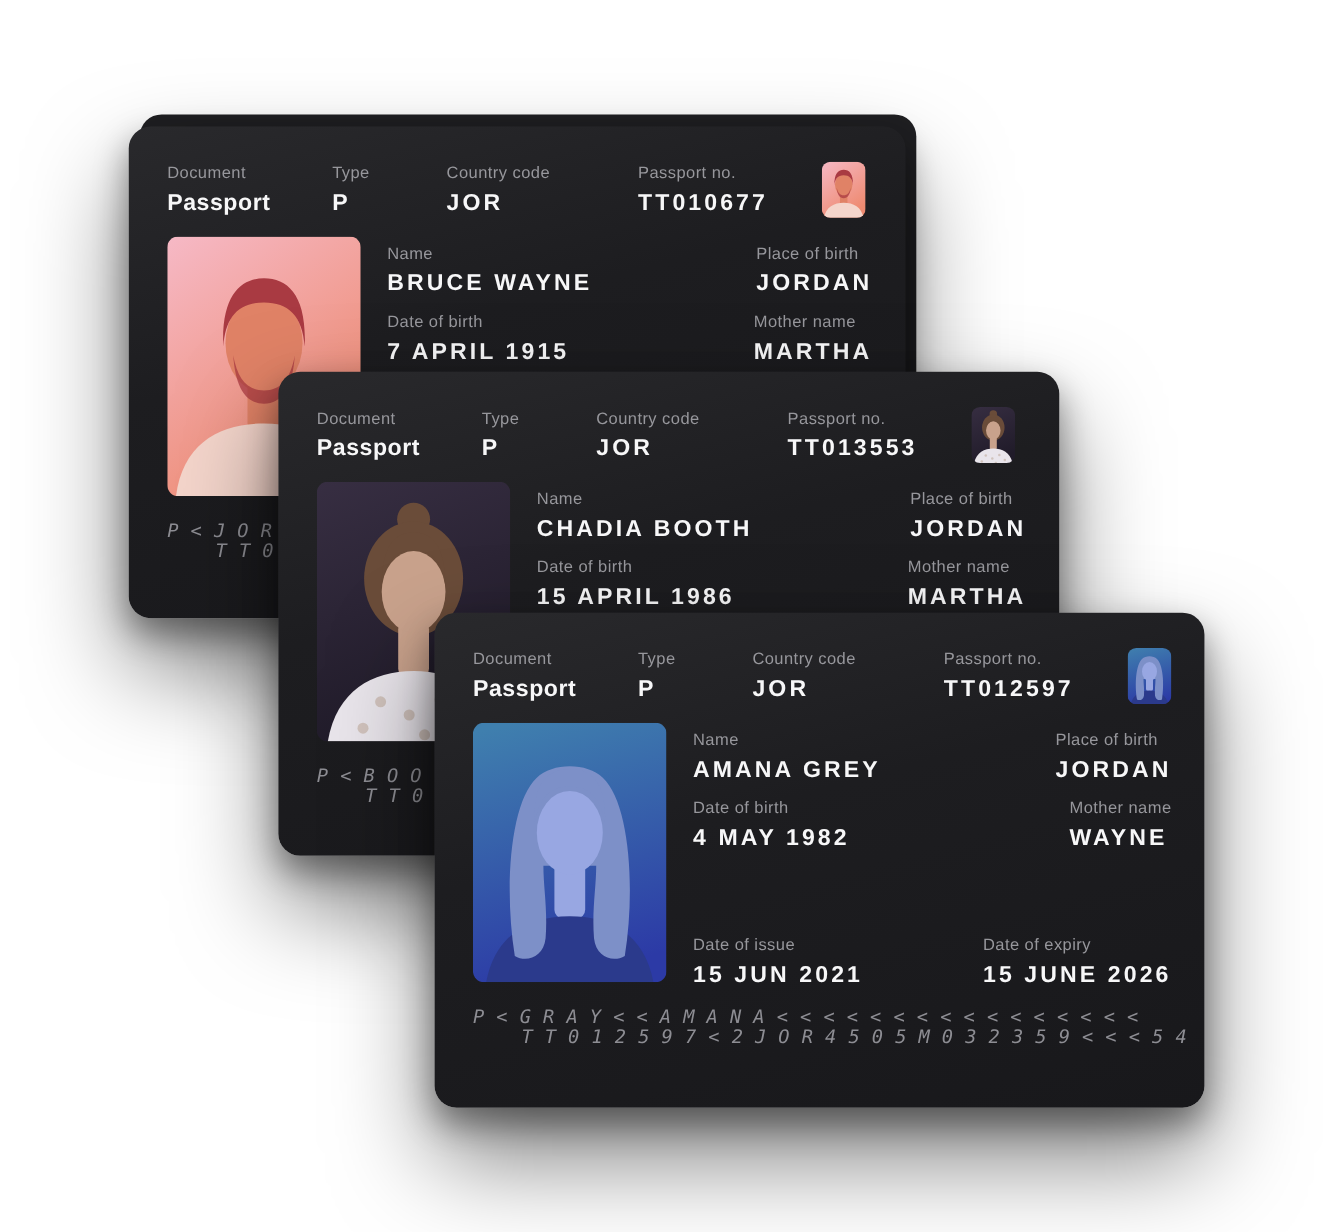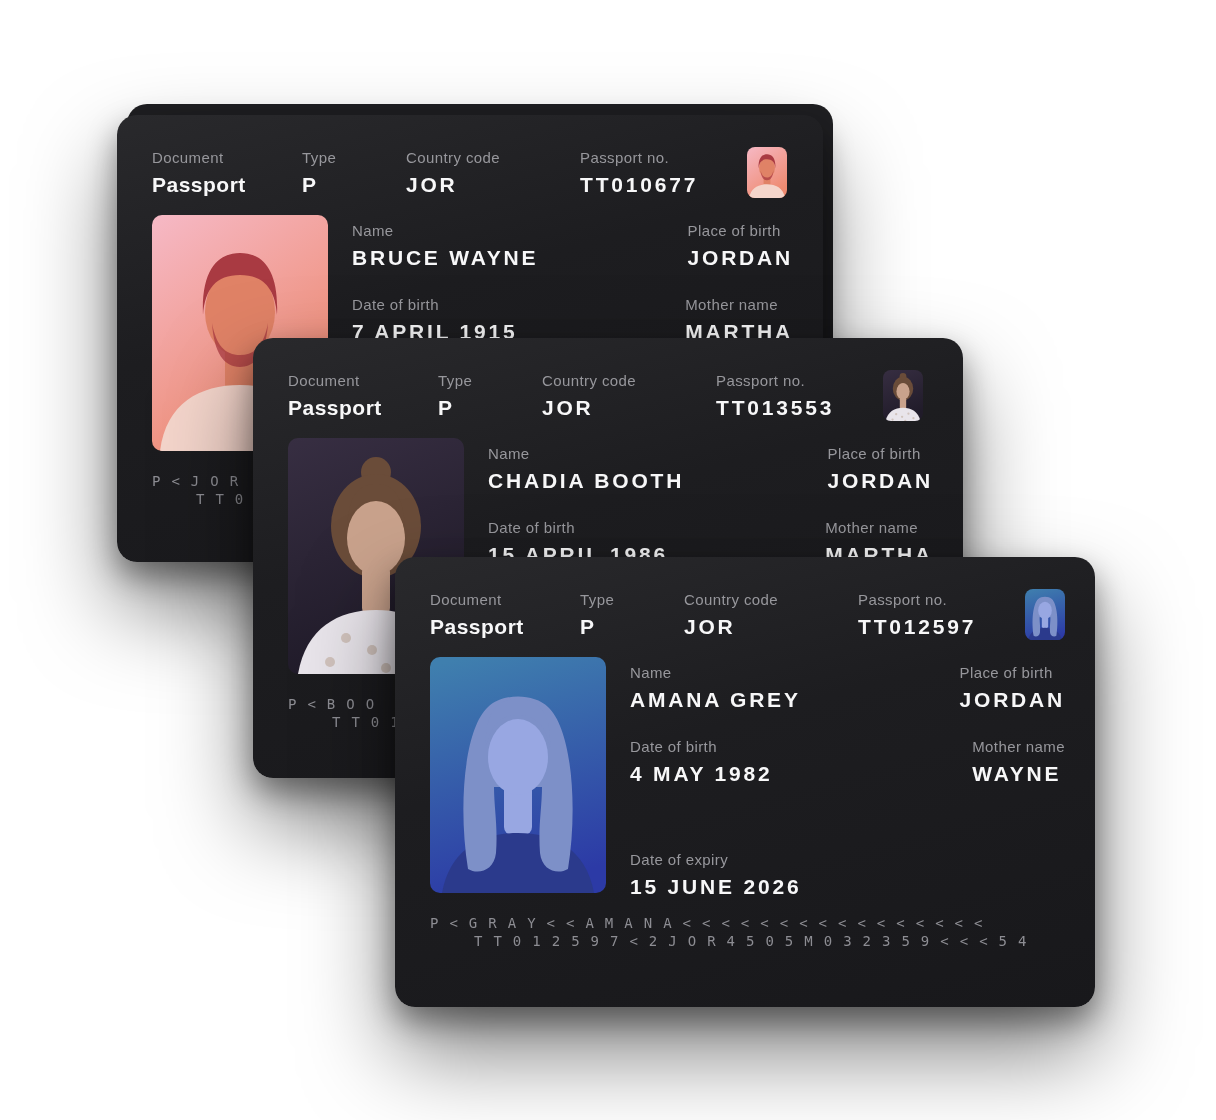--- a/index.html
+++ b/index.html
@@ -36,25 +36,25 @@
     position:absolute;left:630px;top:32px;width:40px;height:51px;
     border-radius:8px;overflow:hidden;
   }
   .photo{
     position:absolute;left:35px;top:100px;width:176px;height:236px;
     border-radius:10px;overflow:hidden;
   }
   .photo svg,.thumb svg{display:block;}
   .row{position:absolute;left:235px;right:30px;display:flex;justify-content:space-between;}
   .row .cell-r{}
-  .r1{top:106px;} .r2{top:180px;} .r3{top:230px;} .r4{top:293px;}
+  .r1{top:106px;} .r2{top:168px;} .r3{top:230px;} .r4{top:293px;}
   .mrz{
     position:absolute;left:35px;white-space:nowrap;
     font-family:"DejaVu Sans Mono",monospace;
-    font-size:14px;letter-spacing:11px;color:var(--mrz-color,#8d8d93);
+    font-size:17px;letter-spacing:11px;color:var(--mrz-color,#8d8d93);font-style:italic;
   }
   .mrz-1{top:358px;} .mrz-2{top:376px;margin-left:44px;}
 </style>
 </head>
 <body>
 
 <div class="stage">
 
   <svg width="0" height="0" style="position:absolute" aria-hidden="true">
     <defs>
@@ -254,20 +254,24 @@
       <div class="cell-l">
         <div class="lbl">Date of birth</div>
         <div class="val">4 MAY 1982</div>
       </div>
       <div class="cell-r">
         <div class="lbl">Mother name</div>
         <div class="val">WAYNE</div>
       </div>
     </div>
     <div class="row r4">
+      <div class="cell-l">
+        <div class="lbl">Date of issue</div>
+        <div class="val">15 JUN 2021</div>
+      </div>
       <div class="cell-r">
         <div class="lbl">Date of expiry</div>
         <div class="val">15 JUNE 2026</div>
       </div>
     </div>
     <div class="mrz mrz-1">P&lt;GRAY&lt;&lt;AMANA&lt;&lt;&lt;&lt;&lt;&lt;&lt;&lt;&lt;&lt;&lt;&lt;&lt;&lt;&lt;&lt;</div>
     <div class="mrz mrz-2">TT012597&lt;2JOR4505M032359&lt;&lt;&lt;54</div>
   </section>
 
 </div>

